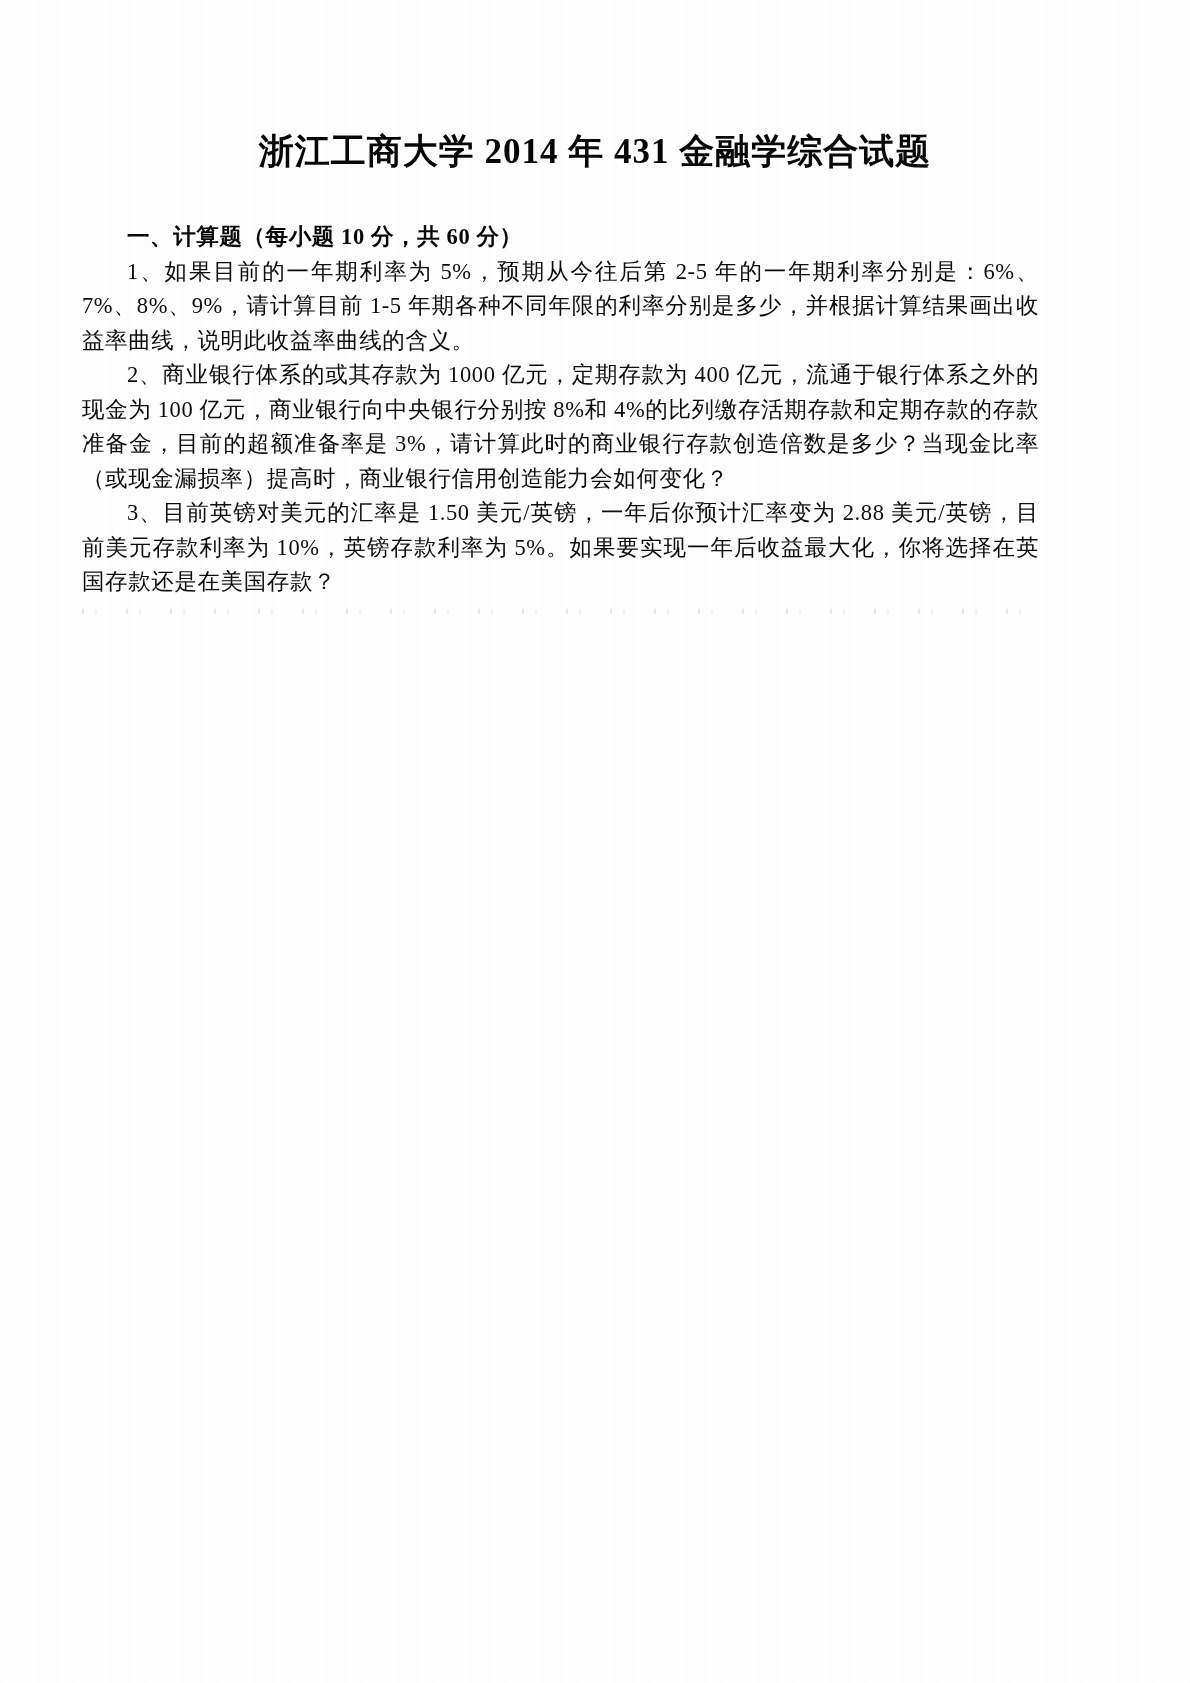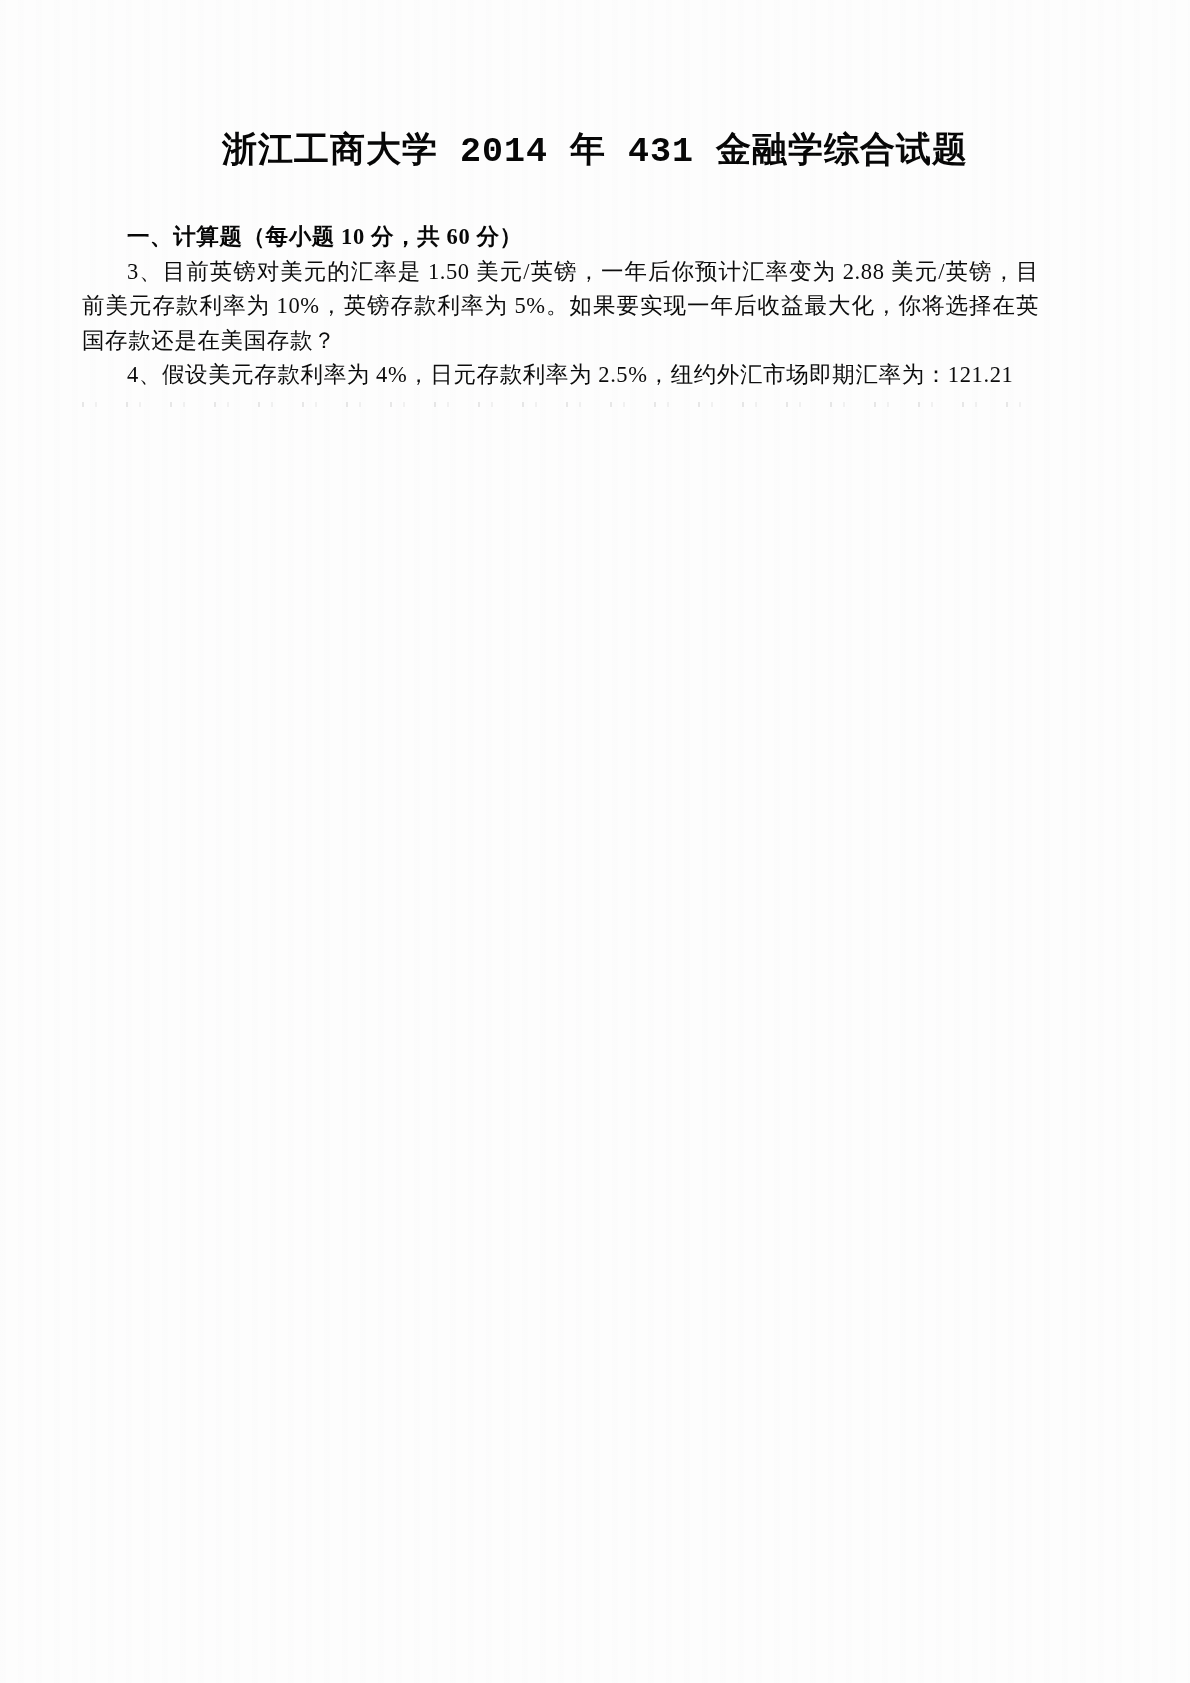--- a/index.html
+++ b/index.html
@@ -30,21 +30,20 @@
   }
   .doc-title {
     margin: 0;
     padding-top: 130px;
     text-align: center;
     font-size: 35px;
     line-height: 44px;
     font-weight: bold;
     letter-spacing: 1px;
     color: #060606;
-    font-family: Liberation Mono, monospace;
   }
   .doc-body {
     margin-left: 82px;
     width: 957px;
   }
   .section-heading {
     margin: 46px 0 0 0;
     font-size: 22.5px;
     line-height: 34.5px;
     font-weight: bold;
@@ -81,21 +80,22 @@
 <body>
 
 <div class="page">
   <div class="scan-texture"></div>
 
   <h1 class="doc-title">浙江工商大学 2014 年 431 金融学综合试题</h1>
 
   <div class="doc-body">
     <h2 class="section-heading">一、计算题（每小题 10 分，共 60 分）</h2>
 
+    <p class="question">1、如果目前的一年期利率为 5%，预期从今往后第 2-5 年的一年期利率分别是：6%、7%、8%、9%，请计算目前 1-5 年期各种不同年限的利率分别是多少，并根据计算结果画出收益率曲线，说明此收益率曲线的含义。</p>
 
+    <p class="question">2、商业银行体系的或其存款为 1000 亿元，定期存款为 400 亿元，流通于银行体系之外的现金为 100 亿元，商业银行向中央银行分别按 8%和 4%的比列缴存活期存款和定期存款的存款准备金，目前的超额准备率是 3%，请计算此时的商业银行存款创造倍数是多少？当现金比率（或现金漏损率）提高时，商业银行信用创造能力会如何变化？</p>
 
     <p class="question">3、目前英镑对美元的汇率是 1.50 美元/英镑，一年后你预计汇率变为 2.88 美元/英镑，目前美元存款利率为 10%，英镑存款利率为 5%。如果要实现一年后收益最大化，你将选择在英国存款还是在美国存款？</p>
 
-    <p class="question">4、假设美元存款利率为 4%，日元存款利率为 2.5%，纽约外汇市场即期汇率为：121.21</p>
 
     <div class="truncated-remnant"></div>
   </div>
 </div>
 
 </body></html>

